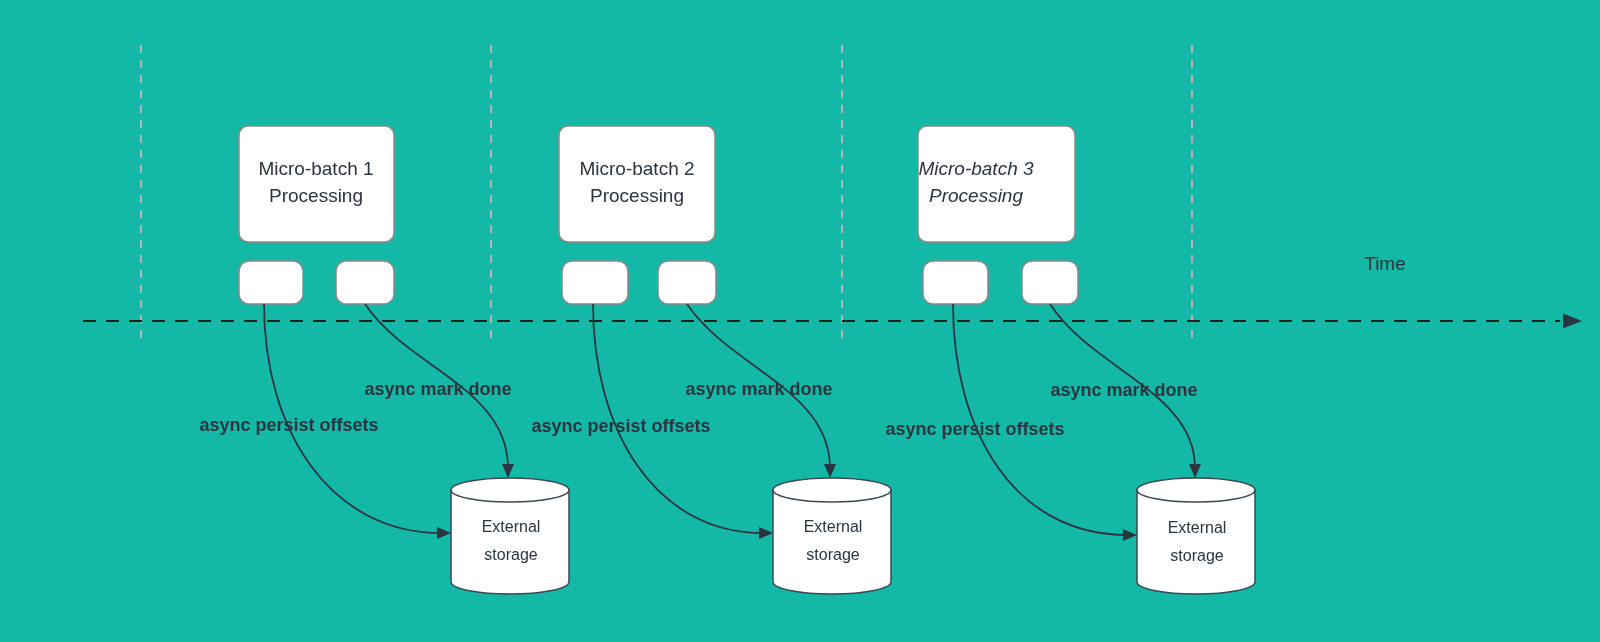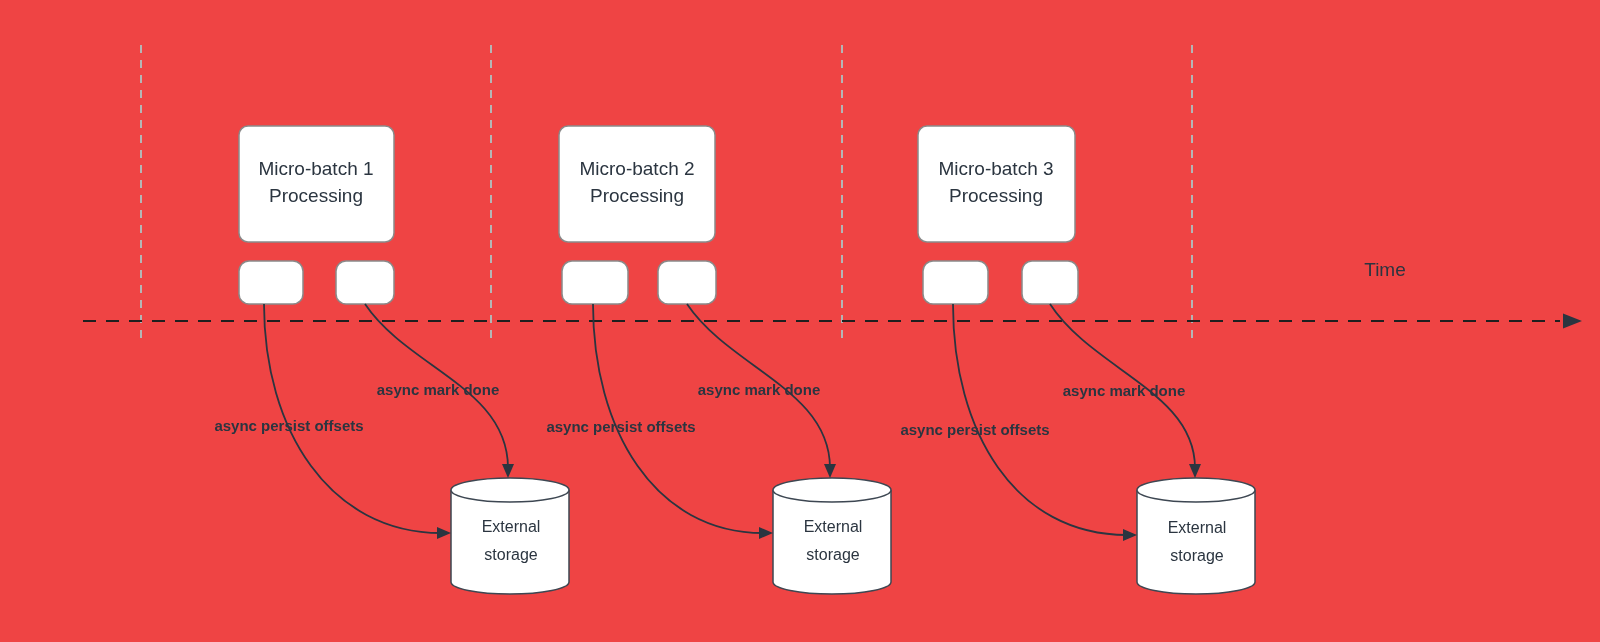--- a/index.html
+++ b/index.html
@@ -4,21 +4,21 @@
 <style>
   html, body {
     margin: 0;
     padding: 0;
     background: #ffffff;
   }
   .canvas {
     position: relative;
     width: 1600px;
     height: 642px;
-    background: #ef4444;
+    background: #14b8a6;
     font-family: "Liberation Sans", sans-serif;
     overflow: hidden;
   }
   .shapes {
     position: absolute;
     left: 0;
     top: 0;
   }
   .gridline {
     stroke: var(--grid-line, #b5b5b5);
@@ -64,21 +64,21 @@
   }
   .node-title {
     font-size: 19px;
     line-height: 27px;
   }
   .storage-title {
     font-size: 16px;
     line-height: 28px;
   }
   .edge-label {
-    font-size: 15px;
+    font-size: 18px;
     font-weight: bold;
   }
   .time-label {
     font-size: 19px;
   }
 </style>
 </head>
 <body>
 
 <div class="canvas">
@@ -134,21 +134,21 @@
   </svg>
 
   <div class="lbl node-title" style="left:316px; top:182px;">
     <span>Micro-batch 1</span><br>
     <span>Processing</span>
   </div>
   <div class="lbl node-title" style="left:637px; top:182px;text-align:center;">
     <span>Micro-batch 2</span><br>
     <span>Processing</span>
   </div>
-  <div class="lbl node-title" style="left:996px; top:182px;">
+  <div class="lbl node-title" style="left:976px; top:182px;font-style:italic;">
     <span>Micro-batch 3</span><br>
     <span>Processing</span>
   </div>
 
   <div class="lbl edge-label" style="left:289px; top:425px;">async persist offsets</div>
   <div class="lbl edge-label" style="left:438px; top:389px;">async mark done</div>
 
   <div class="lbl edge-label" style="left:621px; top:426px;">async persist offsets</div>
   <div class="lbl edge-label" style="left:759px; top:389px;">async mark done</div>
 
@@ -161,15 +161,15 @@
   </div>
   <div class="lbl storage-title" style="left:833px; top:541px;">
     <span>External</span><br>
     <span>storage</span>
   </div>
   <div class="lbl storage-title" style="left:1197px; top:542px;">
     <span>External</span><br>
     <span>storage</span>
   </div>
 
-  <div class="lbl time-label" style="left:1385px; top:270px;">Time</div>
+  <div class="lbl time-label" style="left:1385px; top:264px;">Time</div>
 
 </div>
 
 </body></html>

